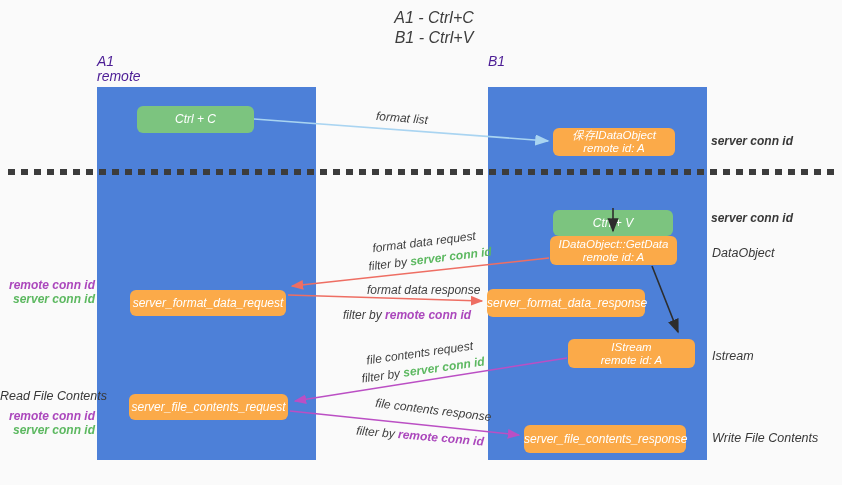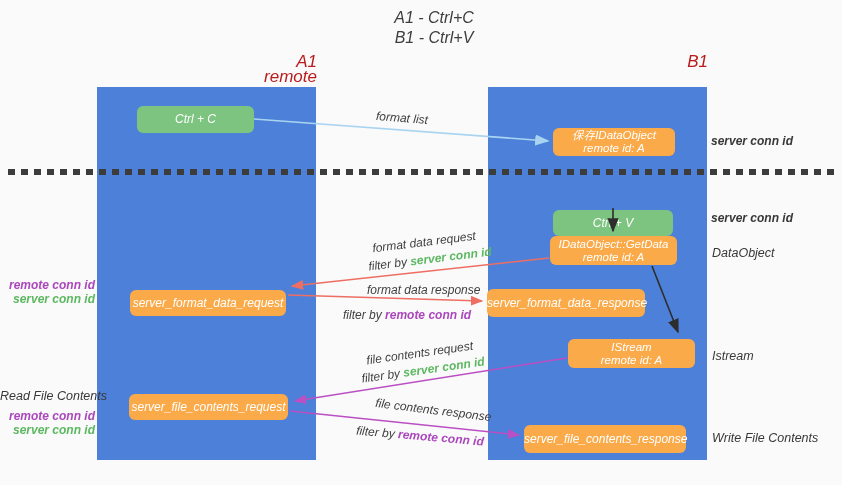--- a/index.html
+++ b/index.html
@@ -2,21 +2,21 @@
 <html><head>
 <meta charset="utf-8">
 <style>
   html,body{margin:0;padding:0;}
   body{font-family:"Liberation Sans", sans-serif; background:#fafafa;}
   #canvas{position:relative; width:842px; height:485px; background:#fafafa; overflow:hidden;font-style:italic;}
 
   .title{position:absolute; top:8px; left:0; width:842px; padding-left:26px; box-sizing:border-box;
          text-align:center; font-size:16px; line-height:20px; color:#3d3d3d;}
 
-  .col-header{position:absolute; width:220px; text-align:right; font-size:17px; line-height:15px; color:#b91c1c;}
+  .col-header{position:absolute; width:220px; text-align:left; font-size:14px; line-height:15px; color:#4c1d95;}
   .col-header.left{left:97px; top:54px;}
   .col-header.right{left:488px; top:54px;}
 
   .column{position:absolute; top:87px; width:219px; height:373px; background:#4d80d8;}
   .column.left{left:97px;}
   .column.right{left:488px;}
 
   .dotted-line{position:absolute; left:8px; top:169px; width:827px; height:6px; z-index:4;
                background:repeating-linear-gradient(to right,#3c3c3c 0 7px, transparent 7px 13px);}
 

